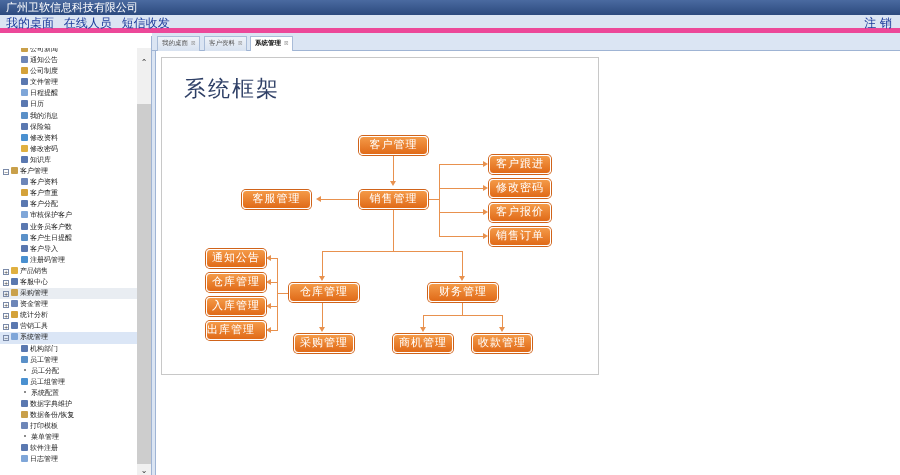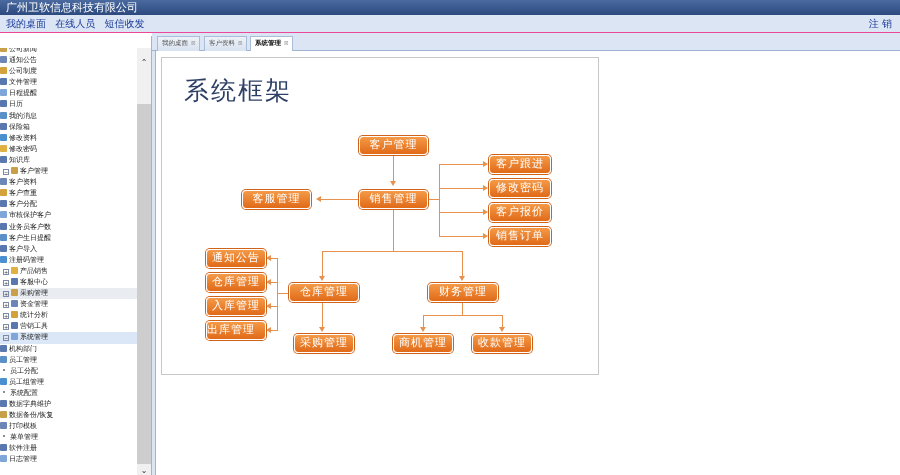--- a/index.html
+++ b/index.html
@@ -1,42 +1,42 @@
 <!DOCTYPE html>
 <html><head>
 <meta charset="utf-8">
 <style>
 *{box-sizing:border-box;margin:0;padding:0}
 body{width:900px;height:475px;overflow:hidden;font-family:"DejaVu Sans",sans-serif;font-size:7px;background:#fff;position:relative;color:#222}
 .titlebar{position:absolute;left:0;top:0;width:900px;height:15px;background:linear-gradient(#4a6aa0,#2c4a7e);color:#fff;font-size:11px;line-height:15px;padding-left:6px}
-.navbar{position:absolute;left:0;top:15px;width:900px;height:18px;background:#dbe5f3;border-bottom:1px solid #ec4899;font-size:10px;line-height:17px;color:#1a3a9a}
+.navbar{position:absolute;left:0;top:15px;width:900px;height:18px;background:#dbe5f3;border-bottom:5px solid #ec4899;font-size:12px;line-height:17px;color:#1a3a9a}
 .navbar span{margin-left:6px;cursor:pointer}
 .navbar .logout{position:absolute;right:8px;top:0}
 .sidebar{position:absolute;left:0;top:36px;width:152px;height:439px;border-right:1px solid #9fb4d4;background:#fff}
 .sb-head{height:12px;background:linear-gradient(#dfe8f5,#c6d4ea);border-bottom:1px solid #9fb4d4;color:#1a3a7a;font-size:7px;font-weight:bold;line-height:12px;padding-left:3px}
 .tree{position:absolute;left:0;top:12px;width:138px;height:427px;overflow:hidden}
 .ti{height:11.1px;line-height:11px;font-size:7px;white-space:nowrap;position:relative;cursor:pointer}
-.ti.child{}
+.ti.child{padding-left:21px}
 .ti.root{padding-left:3px}
 .ti.hl{background:#e9edf2}
 .ti.sel{background:#dbe6f6}
 .ico{display:inline-block;width:7px;height:7px;margin-right:2px;vertical-align:-1px;border-radius:1px;background:#6d86b8}
 .ico.dot{width:2px;height:2px;background:#666;margin:0 5px 0 3px;vertical-align:2px}
 .exp{display:inline-block;width:6px;height:6px;border:1px solid #7a8aa8;margin-right:2px;vertical-align:-1px;font-size:5px;line-height:4px;text-align:center;color:#333}
 .vscroll{position:absolute;right:0;top:12px;width:14px;height:427px;background:#f0f0f0}
 .thumb{position:absolute;left:0;top:56px;width:14px;height:360px;background:#cdcdcd}
 .sarrow{position:absolute;left:0;width:14px;text-align:center;font-size:8px;color:#333}
 .main{position:absolute;left:152px;top:33px;width:748px;height:442px;background:#dbe5f3}
 .tabstrip{height:18px;background:#dbe5f3;border-bottom:1px solid #9fb4d4;position:relative}
 .tab{position:absolute;top:3px;height:15px;border:1px solid #a9bcd8;border-bottom:none;background:linear-gradient(#eef2f8,#d8e2f0);font-size:6.5px;line-height:13px;padding:0 4px;color:#555;cursor:pointer}
 .tab.active{background:#fff;color:#111;font-weight:bold;height:16px}
 .tab .x{margin-left:3px;font-size:5px;color:#888}
 .content{position:absolute;left:3px;top:18px;width:745px;height:424px;background:#fff;border-left:1px solid #9fb4d4}
 .frame{position:absolute;left:5px;top:6px;width:438px;height:318px;border:1px solid #c8c8c8;background:#fff}
-.dtitle{position:absolute;left:22px;top:16px;font-family:Liberation Mono, monospace;font-size:25px;color:#2e3f66;letter-spacing:2px}
+.dtitle{position:absolute;left:22px;top:16px;font-family:Liberation Mono, monospace;font-size:22px;color:#2e3f66;letter-spacing:2px}
 .node{position:absolute;height:19px;border-radius:4px;background:linear-gradient(#f49a48,#e06a18);border:1.5px solid #fff;box-shadow:0 0 0 1px #d0631a;color:#fff;font-size:11px;line-height:16px;text-align:center;letter-spacing:1px}
 .line{position:absolute;background:#e8914e}
 .arr{position:absolute;width:0;height:0}
 .arr.d{border-left:3px solid transparent;border-right:3px solid transparent;border-top:5px solid #e8914e}
 .arr.r{border-top:3px solid transparent;border-bottom:3px solid transparent;border-left:5px solid #e8914e}
 .arr.l{border-top:3px solid transparent;border-bottom:3px solid transparent;border-right:5px solid #e8914e}
 </style>
 </head>
 <body>
 

